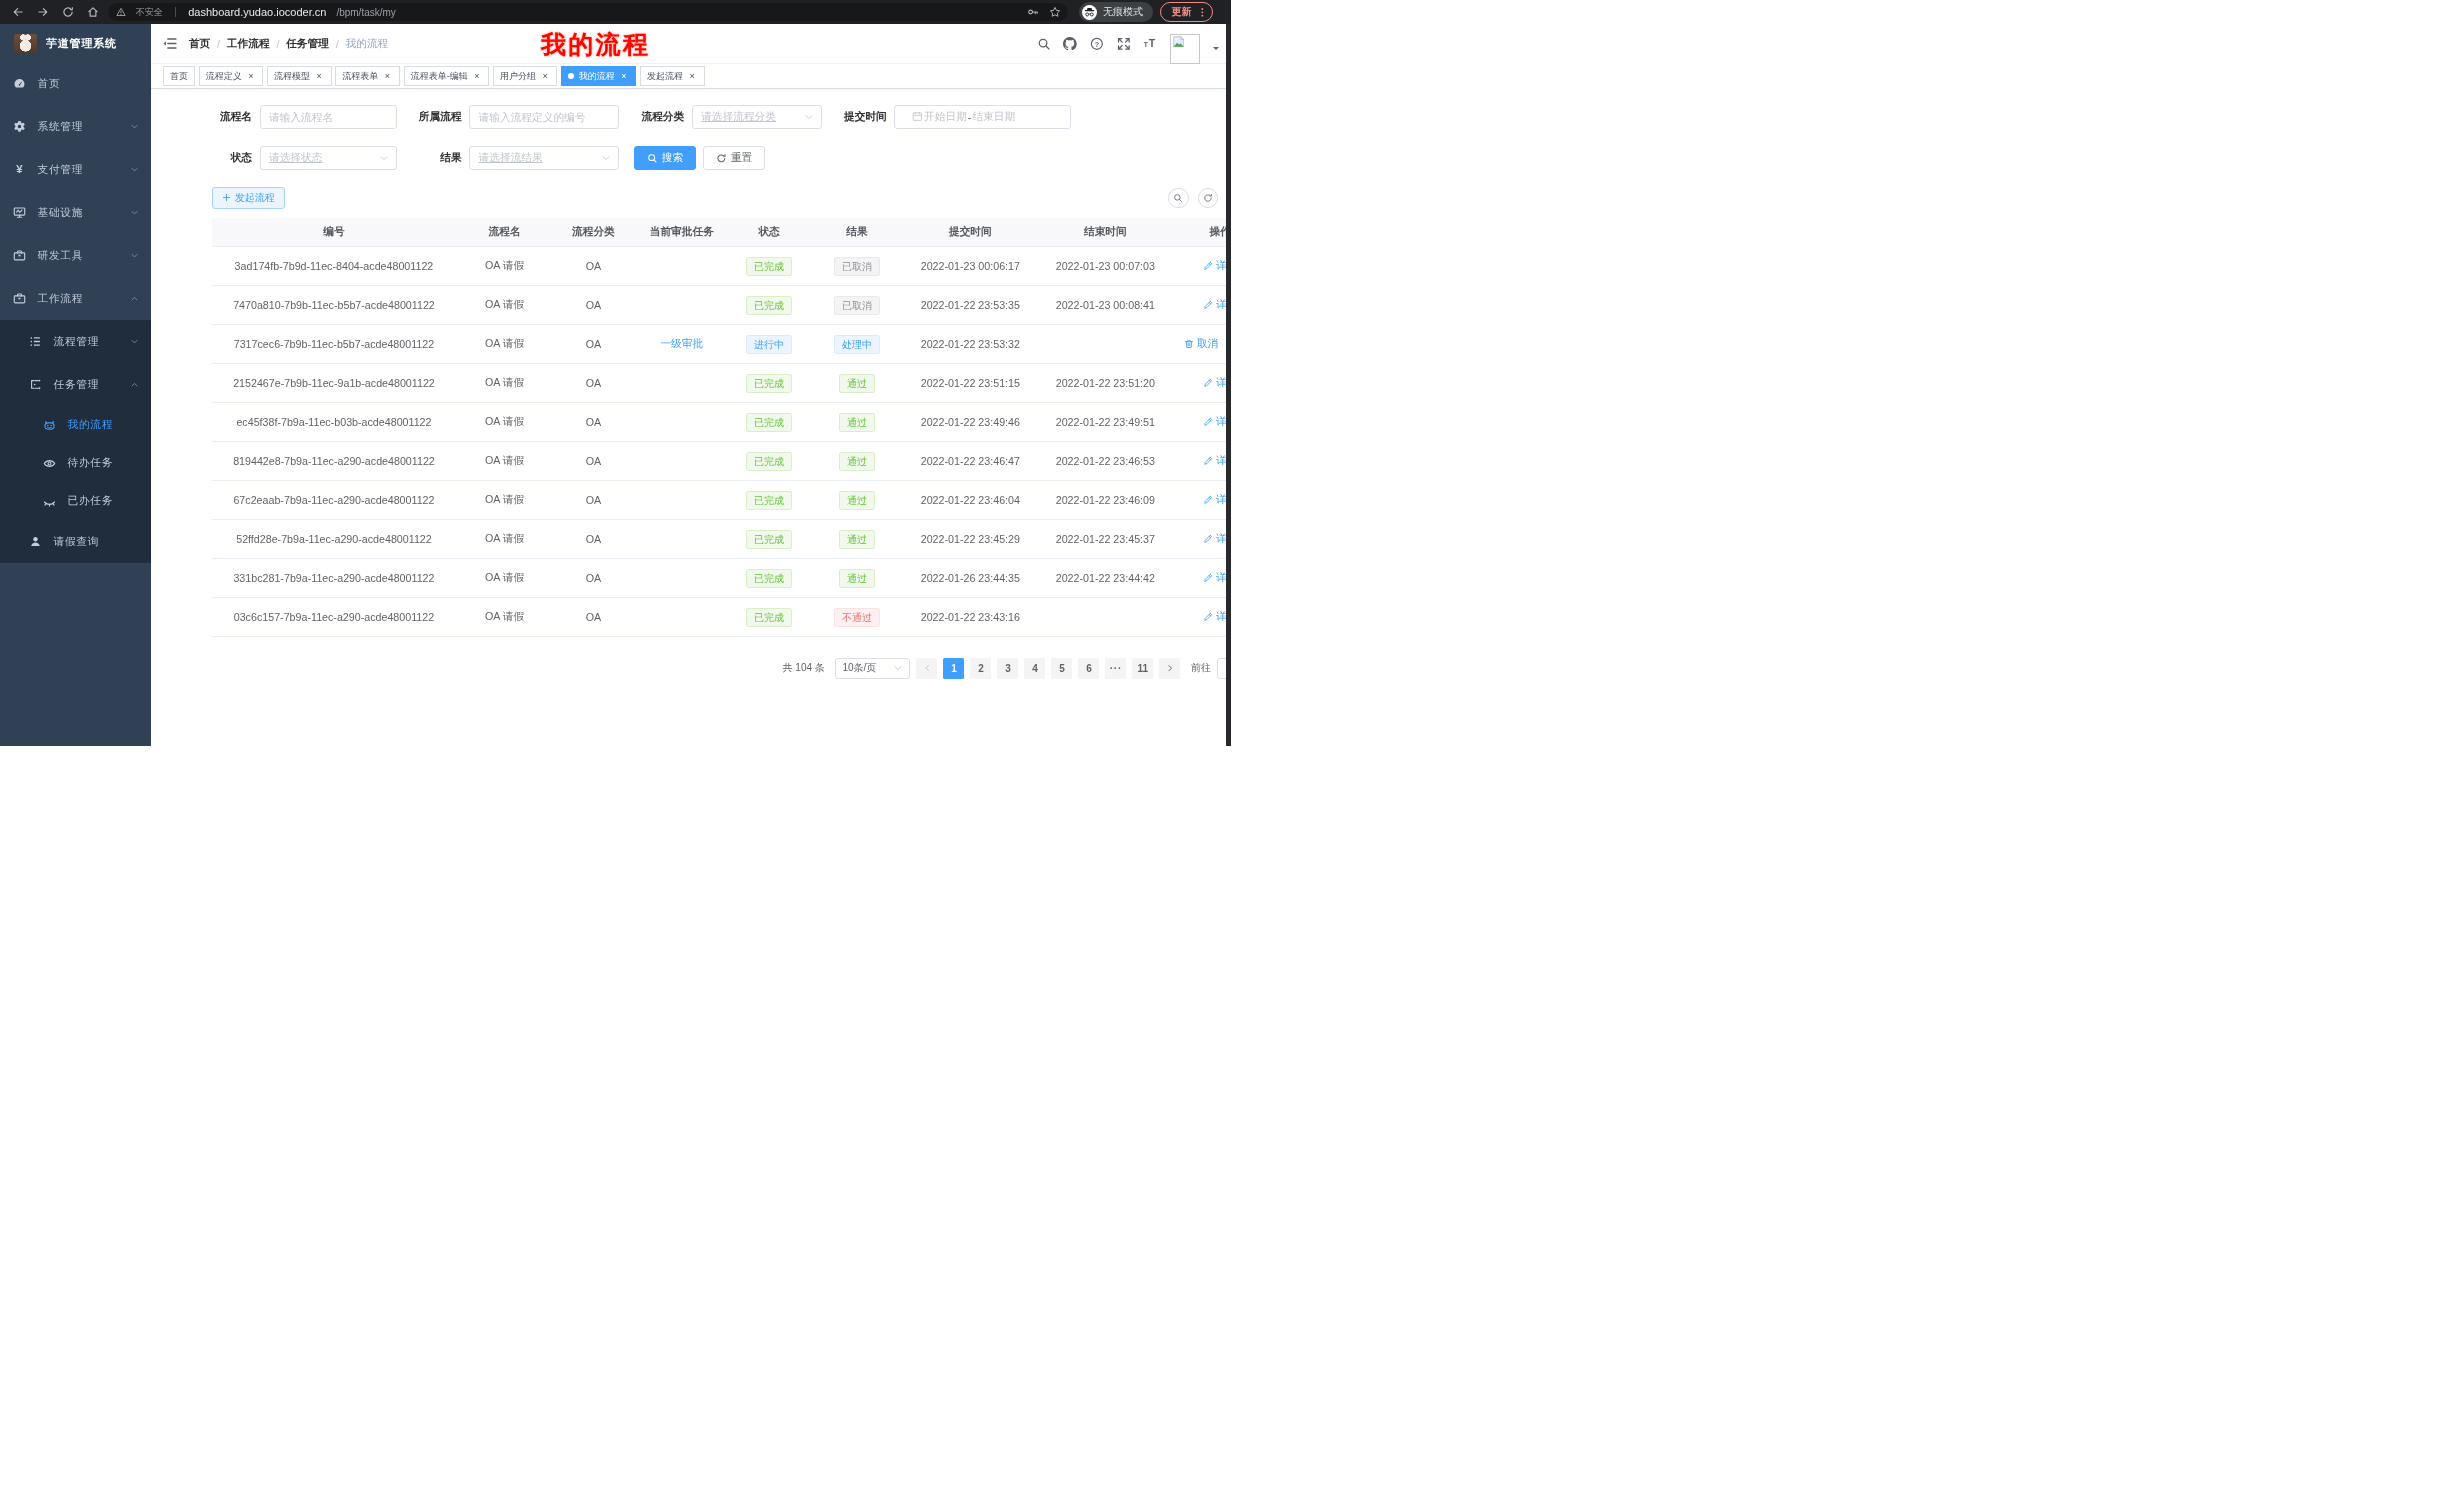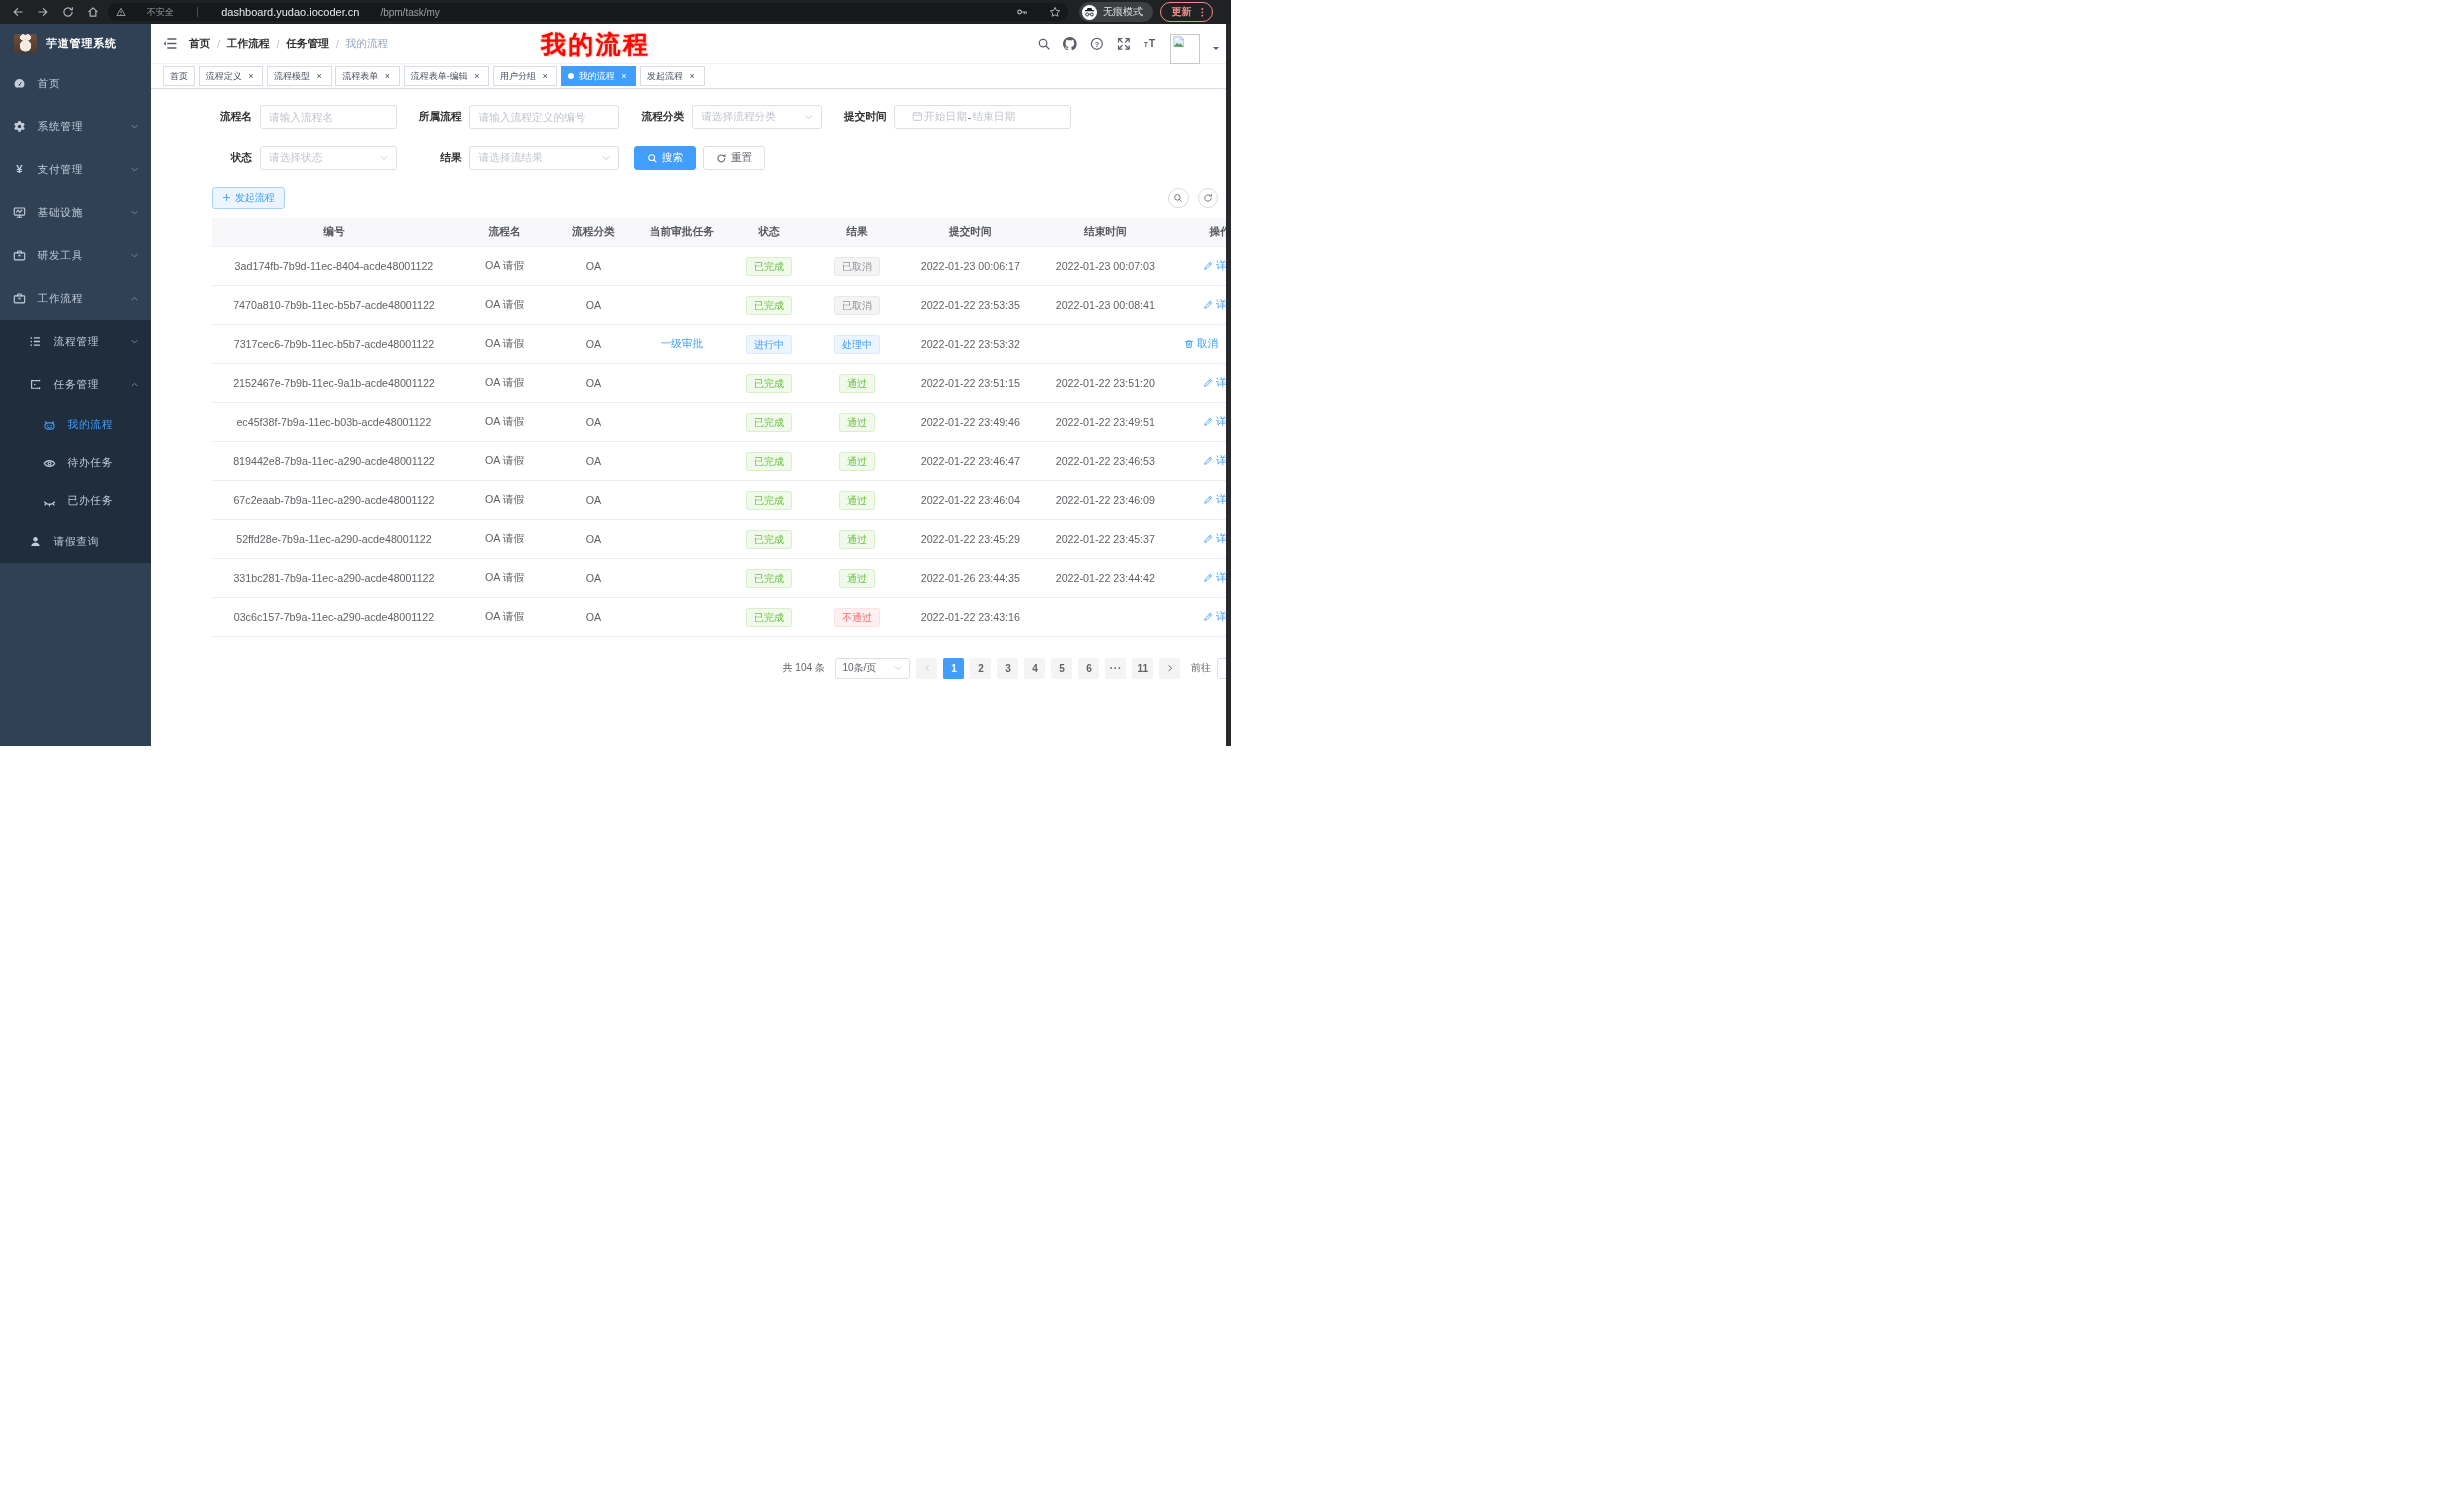--- a/index.html
+++ b/index.html
@@ -9,21 +9,21 @@
     font-family:"Liberation Sans","DejaVu Sans",sans-serif;
     background:#fff; color:#606266; font-size:10.7px;
   }
   .screen { position:relative; width:1231px; height:746px; }
 
   
   .browser-bar { height:24px; background:#202124; display:flex; align-items:center; padding:0 7.6px; }
   .bicon { display:inline-flex; width:12px; height:12px; color:#aeb3ba; flex:none; cursor:pointer; }
   .bicon svg { width:100%; height:100%; }
   .nav-btns { display:flex; gap:13px; margin:0 9px 0 4.6px; }
-  .url-bar { width:960px; height:17.5px; background:#17181a; border-radius:9px; display:flex; align-items:center; padding:0 7.6px; gap:21px; }
+  .url-bar { width:960px; height:17.5px; background:#17181a; border-radius:9px; display:flex; align-items:center; padding:0 7.6px; gap:10px; }
   .sec-label { color:#9aa0a6; font-size:9px; }
   .url-divider { width:0.8px; height:10px; background:#4a4d51; margin:0 2.3px; }
   .url-host { color:#e8eaed; font-size:11px; }
   .url-path { color:#9aa0a6; font-size:10px; }
   .url-spacer { flex:1; }
   .incog { display:flex; align-items:center; gap:6px; background:#3c4043; border-radius:10.7px; height:20.5px; padding:0 10px 0 3px; color:#e8eaed; font-size:10px; margin-left:10.7px; }
   .incog-circle { width:15px; height:15px; display:inline-flex; }
   .update-pill { height:20.5px; border:1.5px solid #f28b82; border-radius:11.4px; color:#f28b82; display:flex; align-items:center; gap:5.3px; padding:0 4.6px 0 10px; font-size:10px; font-weight:700; margin-left:7.6px; cursor:pointer; }
   .update-pill .bicon { color:#f28b82; width:10.7px; height:10.7px; }
 
@@ -80,21 +80,21 @@
   .content { flex:1; padding:9px 13px 0; position:relative;margin-left:48px; }
   .filter-row { display:flex; align-items:center; margin-top:6.8px; }
   .filter-row.row2 { margin-top:17.5px; }
   .fgroup { display:flex; align-items:center; margin-right:15px; }
   .flabel { font-weight:700; color:#303133; font-size:10.7px; text-align:right; margin-right:7.6px; flex:none; }
   .lw52 { width:40px; } .lw66 { width:50px; }
   .finput, .fselect, .fdate { height:24px; border:0.8px solid #dcdfe6; border-radius:3px; background:#fff; font-size:10.7px; color:#606266; }
   .finput { padding:0 8.4px; outline:none; font-family:inherit; }
   .finput::placeholder { color:#c0c4cc; }
   .fselect { display:flex; align-items:center; justify-content:space-between; padding:0 6.8px 0 8.4px; cursor:pointer; }
-  .fselect .ph { color:#c0c4cc; }
+  .fselect .ph { color:#c0c4cc;text-decoration:underline; }
   .fdate { display:flex; align-items:center; gap:1px; padding:0 17px; cursor:pointer; color:#c0c4cc; }
   .fdate .sep { color:#606266; }
   .caret-sm { width:10px; height:10px; color:#c0c4cc; display:inline-flex; }
   .caret-sm svg { width:100%; height:100%; }
   .cal-icon { width:10.7px; height:10.7px; color:#c0c4cc; display:inline-flex; }
   .cal-icon svg { width:100%; height:100%; }
   .w180{width:137px;} .w197{width:150px;} .w171{width:130px;} .w232{width:177px;}
   .btn { height:24px; border-radius:3px; font-size:10.7px; display:inline-flex; align-items:center; gap:4.6px; padding:0 11.4px; cursor:pointer; border:0.8px solid transparent; font-family:inherit; }
   .btn .icon { width:10.7px; height:10.7px; display:inline-flex; }
   .btn .icon svg { width:100%; height:100%; }

